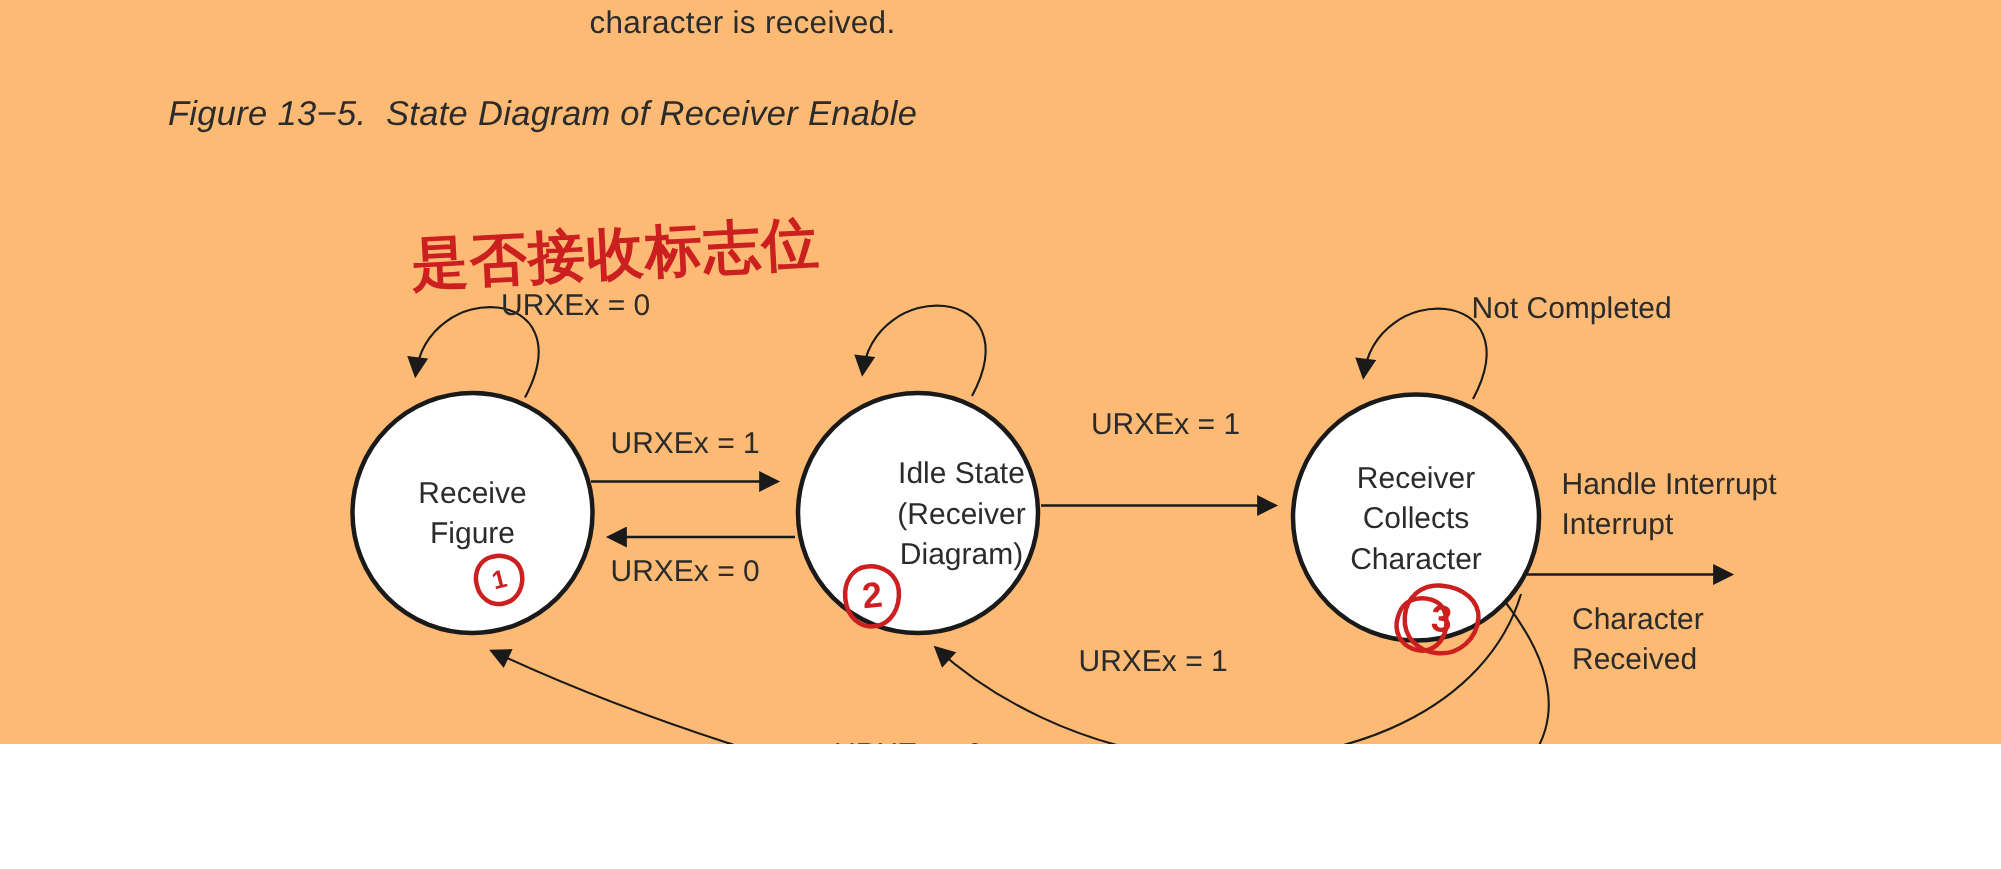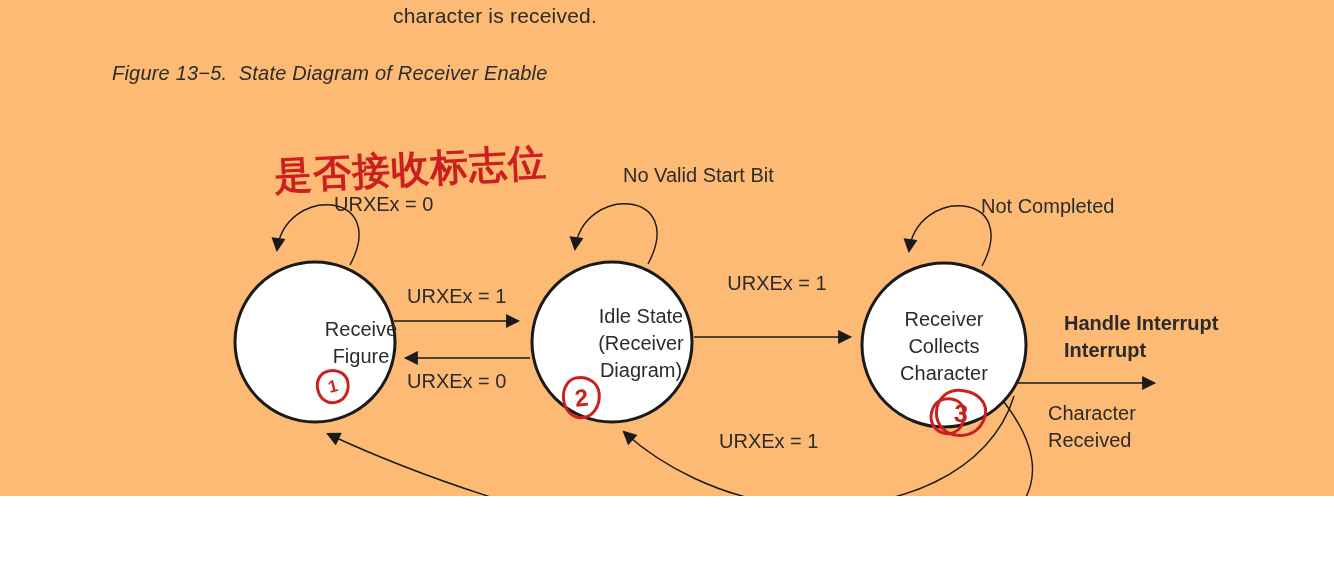--- a/index.html
+++ b/index.html
@@ -10,21 +10,21 @@
     overflow:hidden;
     font-family:"Liberation Sans","DejaVu Sans",sans-serif;
     color:#2b2b2b;
   }
   .top-text{
     position:absolute;left:393px;top:4px;
     font-size:21px;letter-spacing:.2px;
   }
   .caption{
     position:absolute;left:112px;top:62px;
-    font-size:20px;font-style:italic;
+    font-size:23px;font-style:italic;
     white-space:pre;letter-spacing:.2px;
   }
   svg.diagram{position:absolute;left:0;top:0;}
   .state-label{
     position:absolute;width:160px;text-align:center;
     font-size:20px;line-height:27px;color:#2b2b2b;
   }
   .t-label{
     position:absolute;font-size:20px;line-height:27px;
     color:#2b2b2b;white-space:nowrap;
@@ -78,44 +78,43 @@
     <circle cx="315" cy="342" r="80" fill="#ffffff" stroke="#1a1a1a" stroke-width="3"></circle>
     <circle cx="612" cy="342" r="80" fill="#ffffff" stroke="#1a1a1a" stroke-width="3"></circle>
     <circle cx="944" cy="345" r="82" fill="#ffffff" stroke="#1a1a1a" stroke-width="3"></circle>
 
     <path d="M 394 321 L 518 321" fill="none" stroke="#1a1a1a" stroke-width="1.6" marker-end="url(#ah)"></path>
     <path d="M 530 358 L 406 358" fill="none" stroke="#1a1a1a" stroke-width="1.6" marker-end="url(#ah)"></path>
     <path d="M 694 337 L 850 337" fill="none" stroke="#1a1a1a" stroke-width="1.6" marker-end="url(#ah)"></path>
     <path d="M 1018 383 L 1154 383" fill="none" stroke="#1a1a1a" stroke-width="1.6" marker-end="url(#ah)"></path>
   </svg>
 
-  <div class="state-label" style="left:235px;top:316px;padding-left:46px;">
+  <div class="state-label" style="left:235px;top:316px;">
     <div>Receive</div>
     <div>Figure</div>
   </div>
   <div class="state-label" style="left:532px;top:303px;padding-left:29px;">
     <div>Idle State</div>
     <div>(Receiver</div>
     <div>Diagram)</div>
   </div>
   <div class="state-label" style="left:864px;top:306px;">
     <div>Receiver</div>
     <div>Collects</div>
     <div>Character</div>
   </div>
 
   <div class="t-label" style="left:334px;top:191px;">URXEx = 0</div>
-  <div class="t-label" style="left:623px;top:162px;">No Valid Start Bit</div>
   <div class="t-label" style="left:981px;top:193px;">Not Completed</div>
   <div class="t-label" style="left:407px;top:283px;">URXEx = 1</div>
   <div class="t-label" style="left:407px;top:368px;">URXEx = 0</div>
   <div class="t-label center" style="left:702px;top:270px;">
     <div>URXEx = 1</div>
   </div>
-  <div class="t-label" style="left:1064px;top:310px;font-weight:bold;">
+  <div class="t-label" style="left:1041px;top:310px;">
     <div>Handle Interrupt</div>
     <div>Interrupt</div>
   </div>
   <div class="t-label" style="left:1048px;top:400px;">
     <div>Character</div>
     <div>Received</div>
   </div>
   <div class="t-label" style="left:719px;top:428px;">URXEx = 1</div>
   <div class="t-label" style="left:556px;top:490px;">URXEx = 0</div>
 

